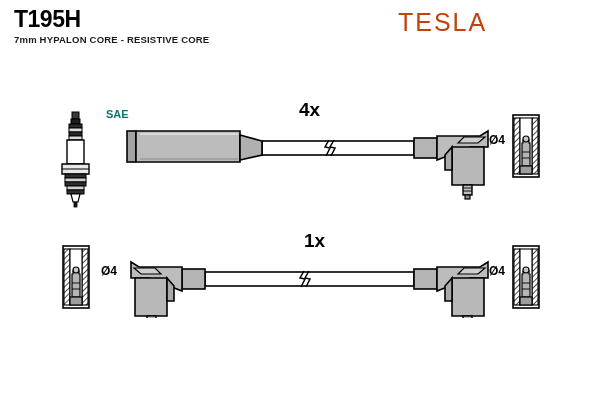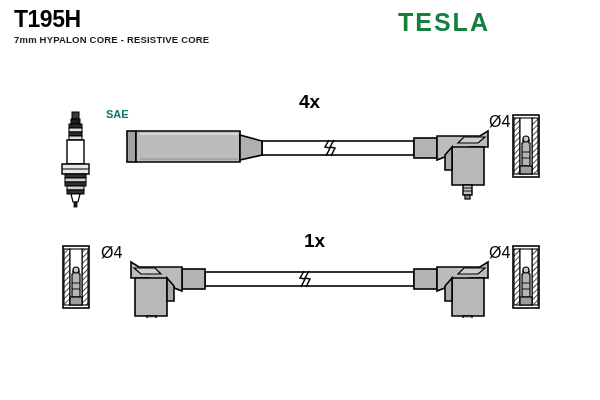--- a/index.html
+++ b/index.html
@@ -33,42 +33,43 @@
     font-size: 9.5px;
     font-weight: bold;
     letter-spacing: 0.2px;
     color: #1a1a1a;
     line-height: 1;
   }
   #brand-logo {
     left: 398px;
     top: 10px;
     font-size: 25px;
-    font-weight: bold;
+    font-weight: normal;
     letter-spacing: 2px;
-    color: #15803d;
+    color: #c2410c;
     line-height: 1;
   }
 
   
   .qty-label {
     font-size: 19px;
     font-weight: bold;
     color: #000000;
     line-height: 1;
   }
-  #qty-upper { left: 299px; top: 92px; text-align: right; }
+  #qty-upper { left: 299px; top: 100px; text-align: right; }
   #qty-lower { left: 304px; top: 231px; }
 
   
   .dim-label {
-    font-size: 16px;
-    font-weight: normal;
+    font-size: 12px;
+    font-weight: bold;
     color: #000000;
     line-height: 1;
+    margin-top: 20px;
   }
   #dim-upper-right { left: 489px; top: 114px; }
   #dim-lower-left  { left: 101px; top: 245px; }
   #dim-lower-right { left: 489px; top: 245px; }
 
   #sae-label {
     left: 94px;
     top: 109px;
     font-size: 11px;
     font-weight: bold;

